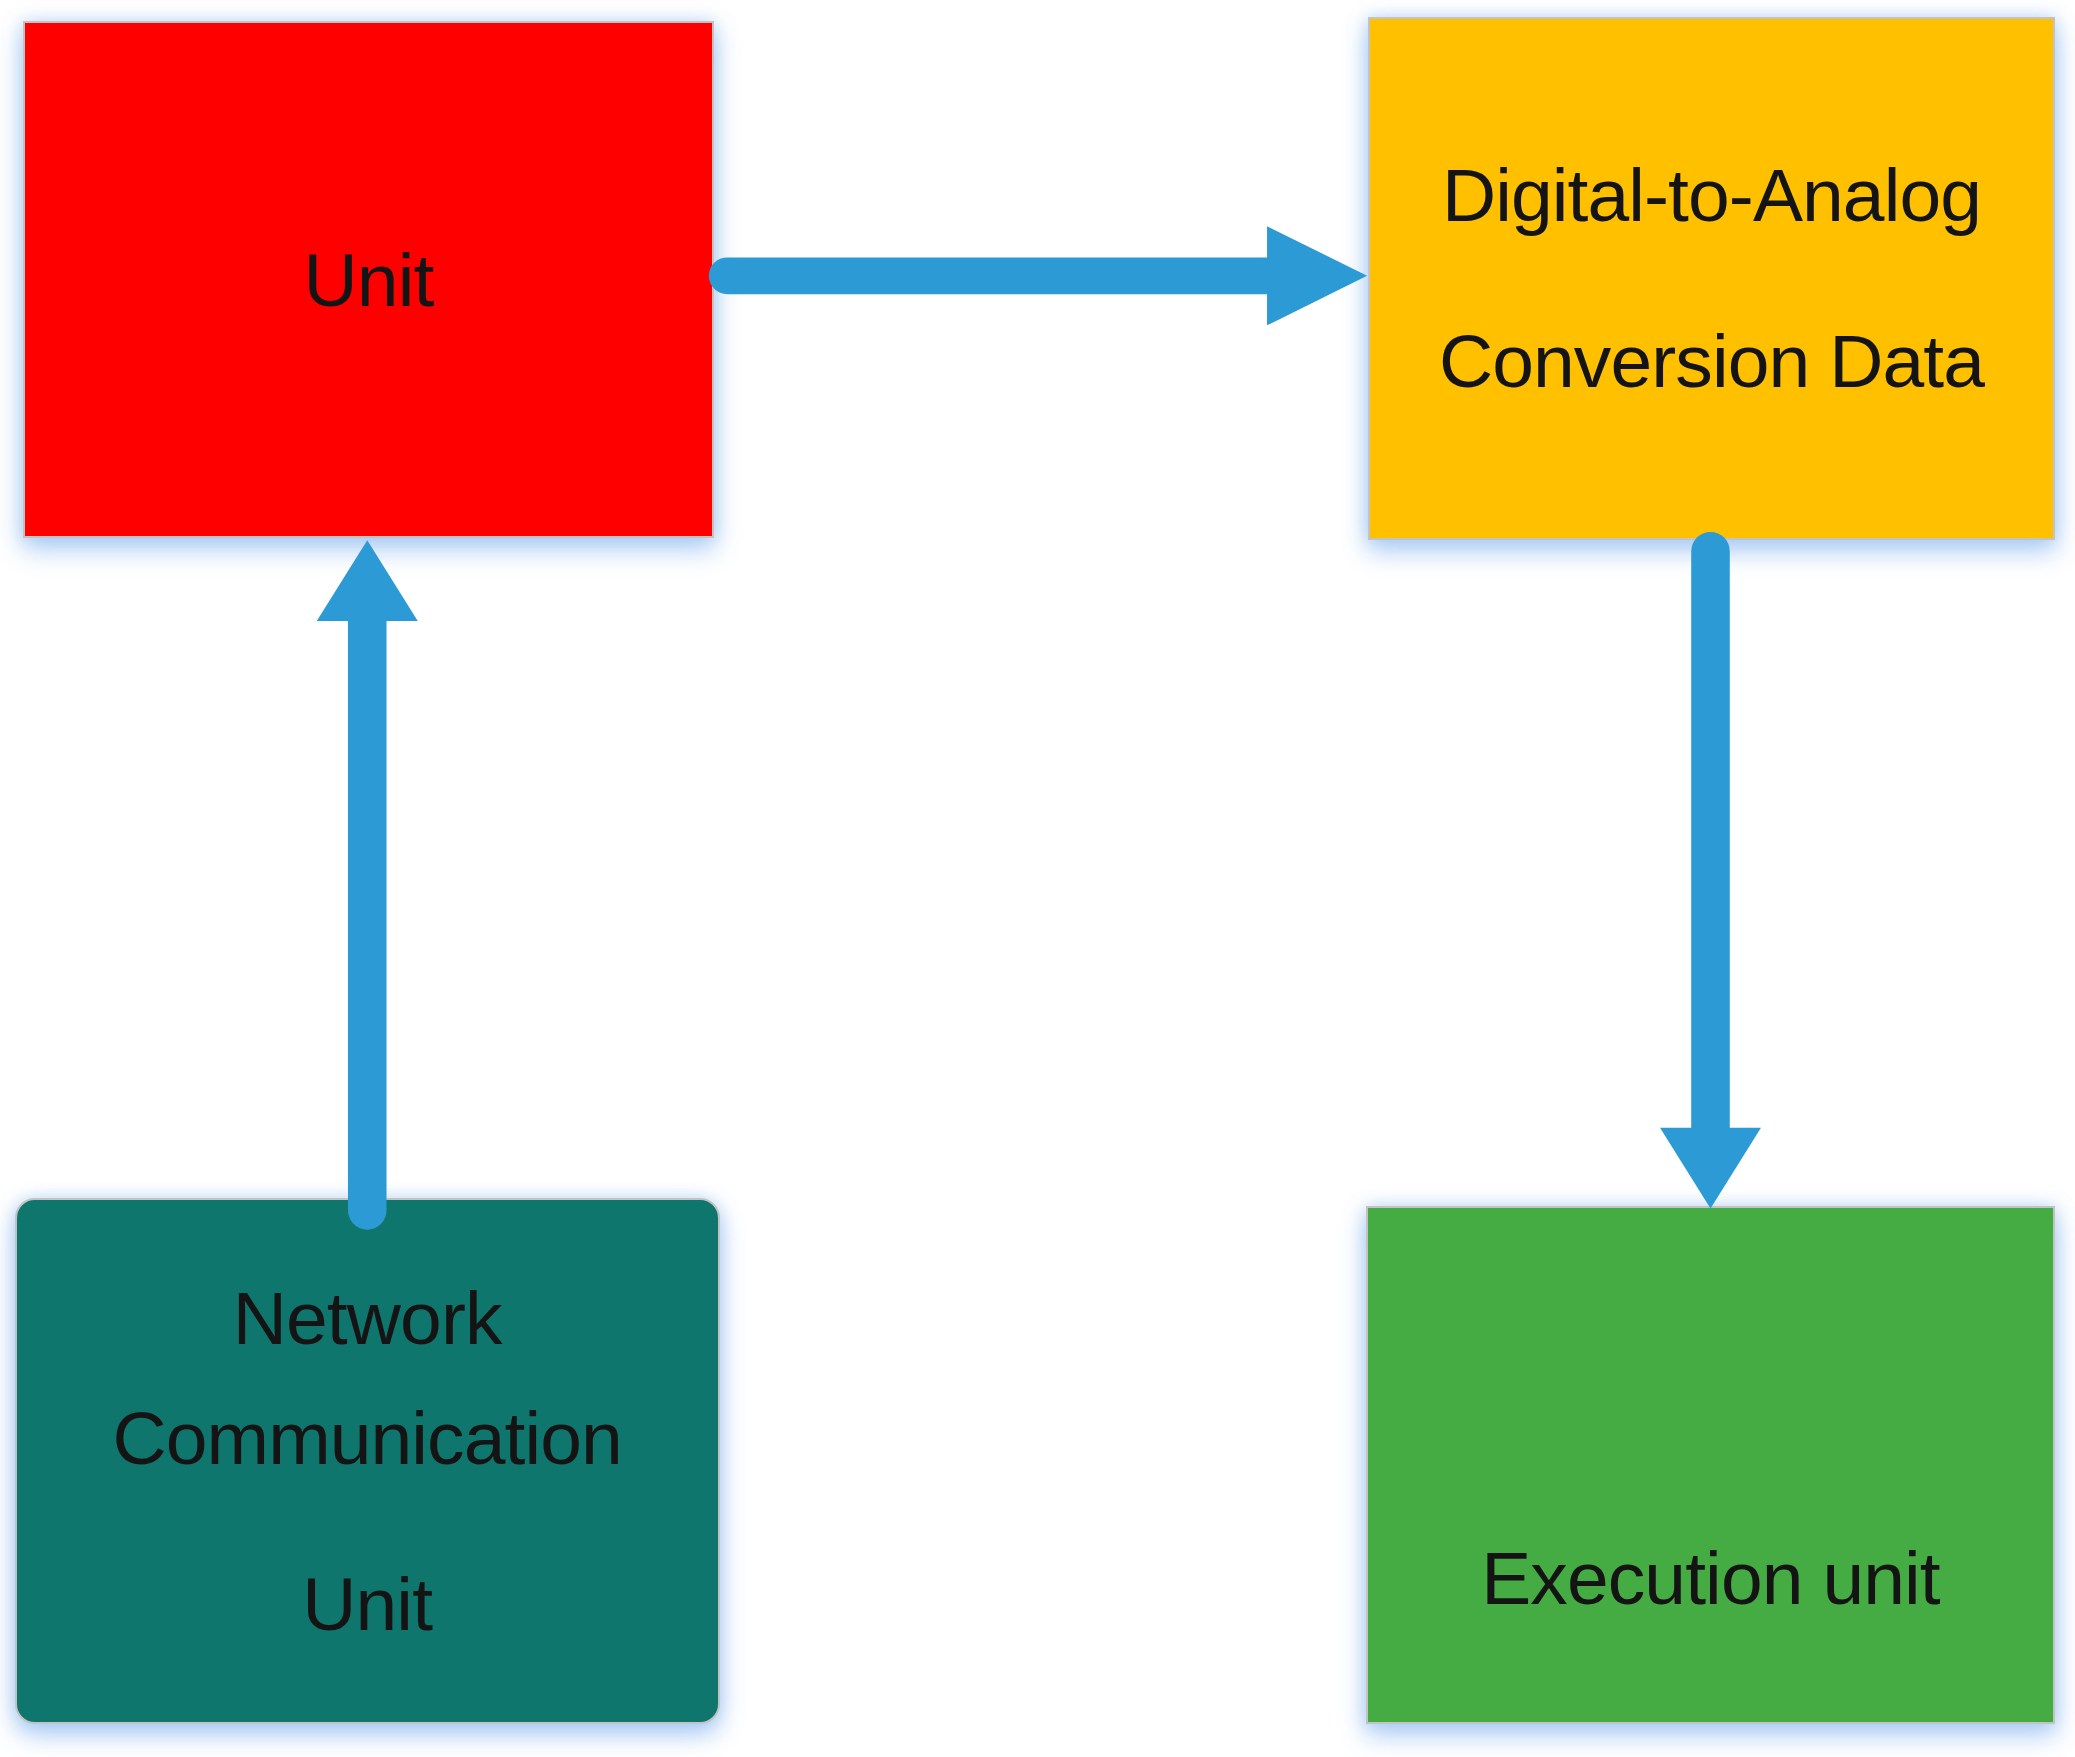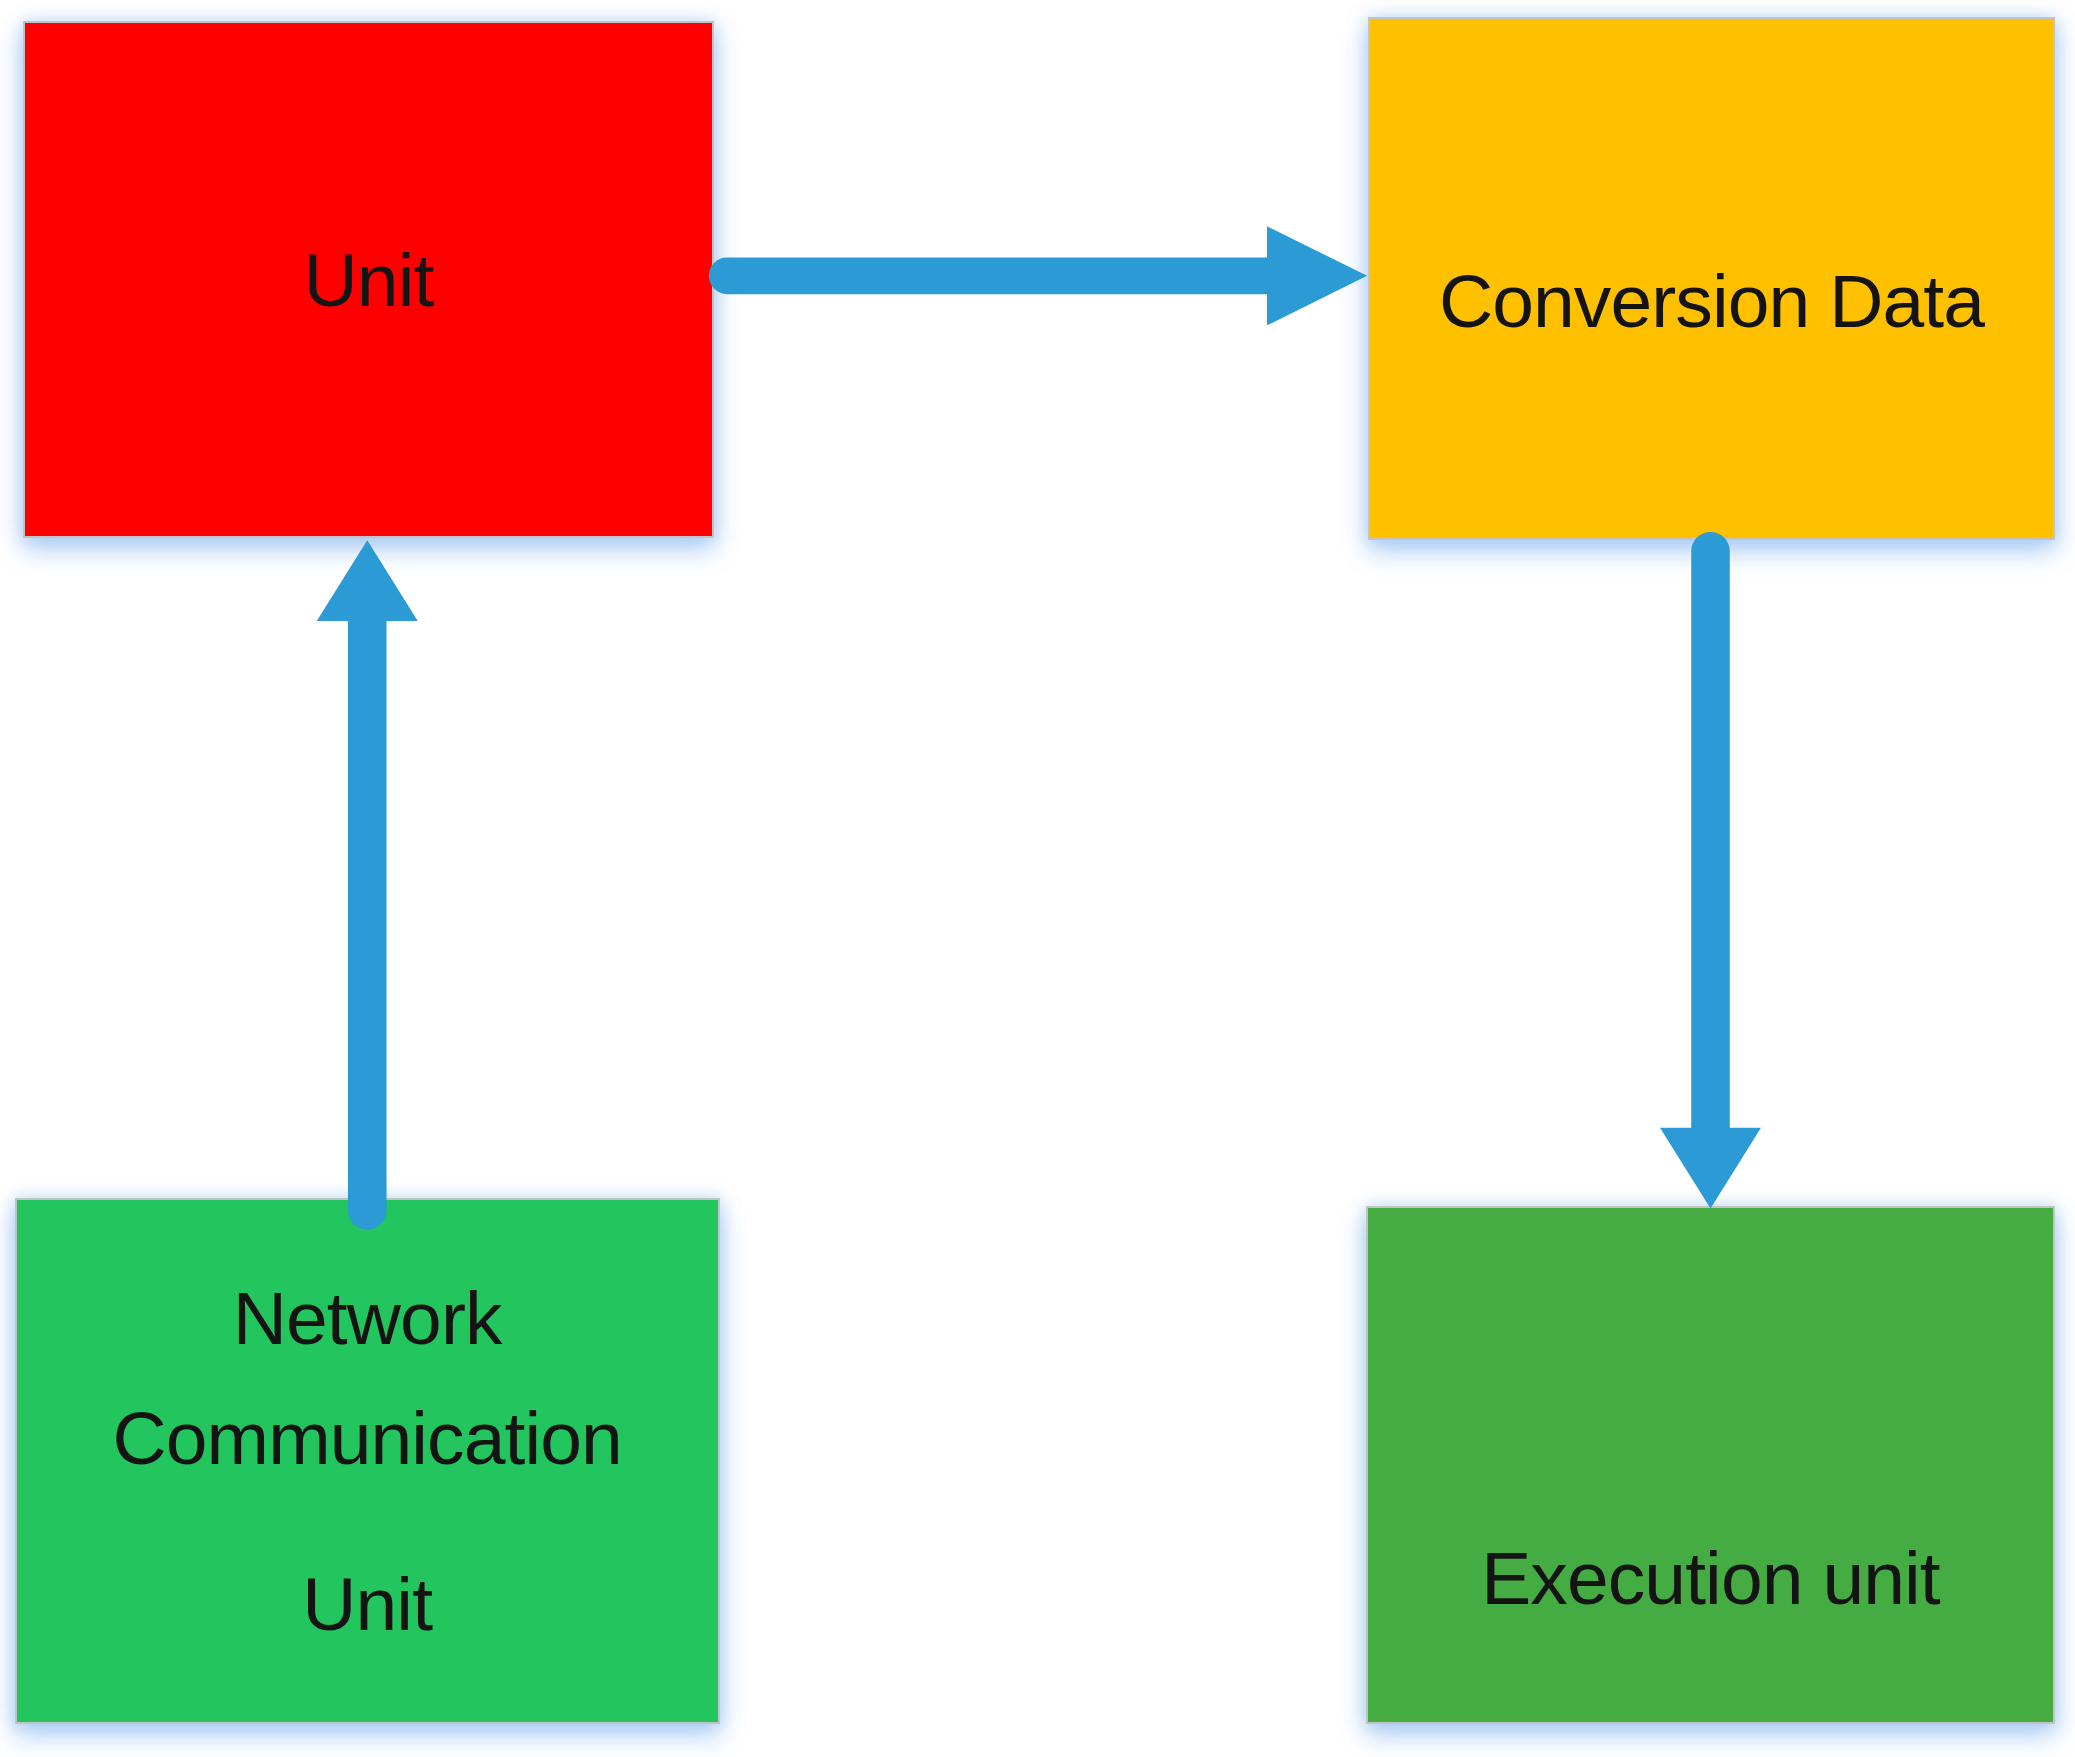--- a/index.html
+++ b/index.html
@@ -46,25 +46,26 @@
 <body>
 
 <div class="canvas">
 
   <div class="node node-data-processing" style="background: rgb(254, 0, 0);">
     <div class="para">Unit</div>
   </div>
 
   <div class="node node-dac" style="background: rgb(255, 192, 0);">
     <div class="para">
+      <div>Digital-to-Analog</div>
     </div>
     <div class="para">Conversion Data</div>
   </div>
 
-  <div class="node node-network" style="background: #22c55e;">
+  <div class="node node-network" style="background: #0f766e; border-radius: 20px;">
     <div class="para">
       <div>Network</div>
       <div>Communication</div>
     </div>
     <div class="para">Unit</div>
   </div>
 
   <div class="node node-execution" style="background: rgb(69, 172, 68);">
     <div class="para">Execution unit</div>
   </div>

